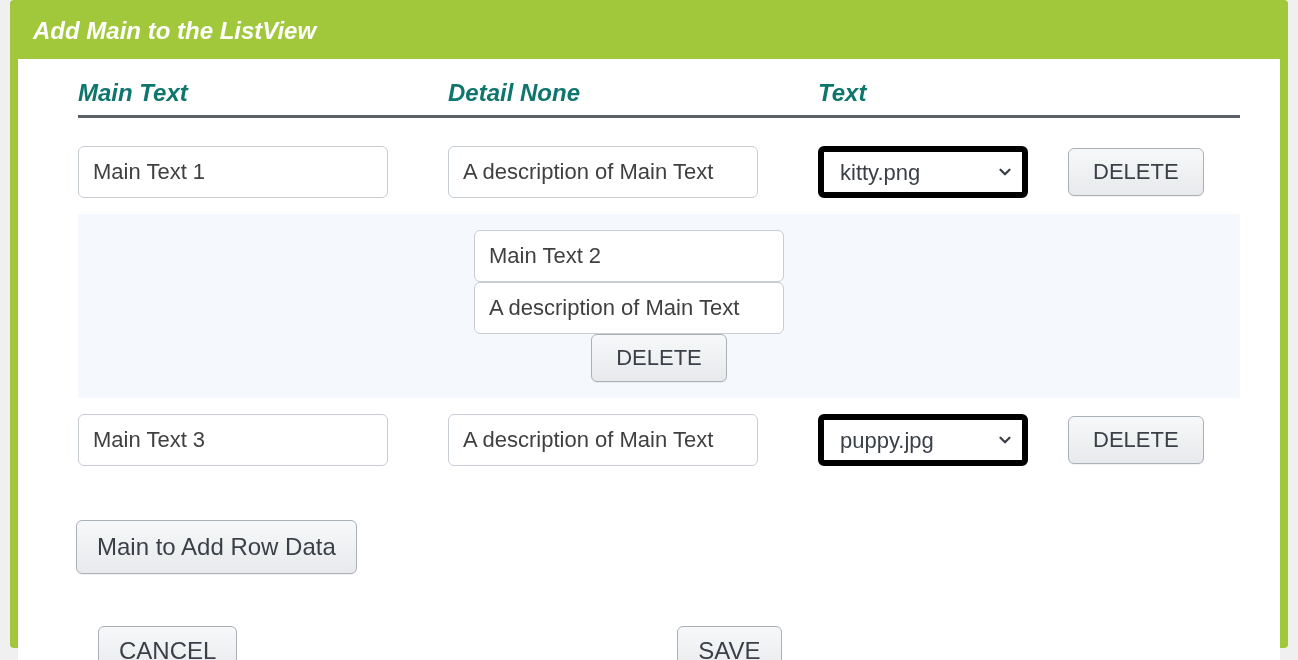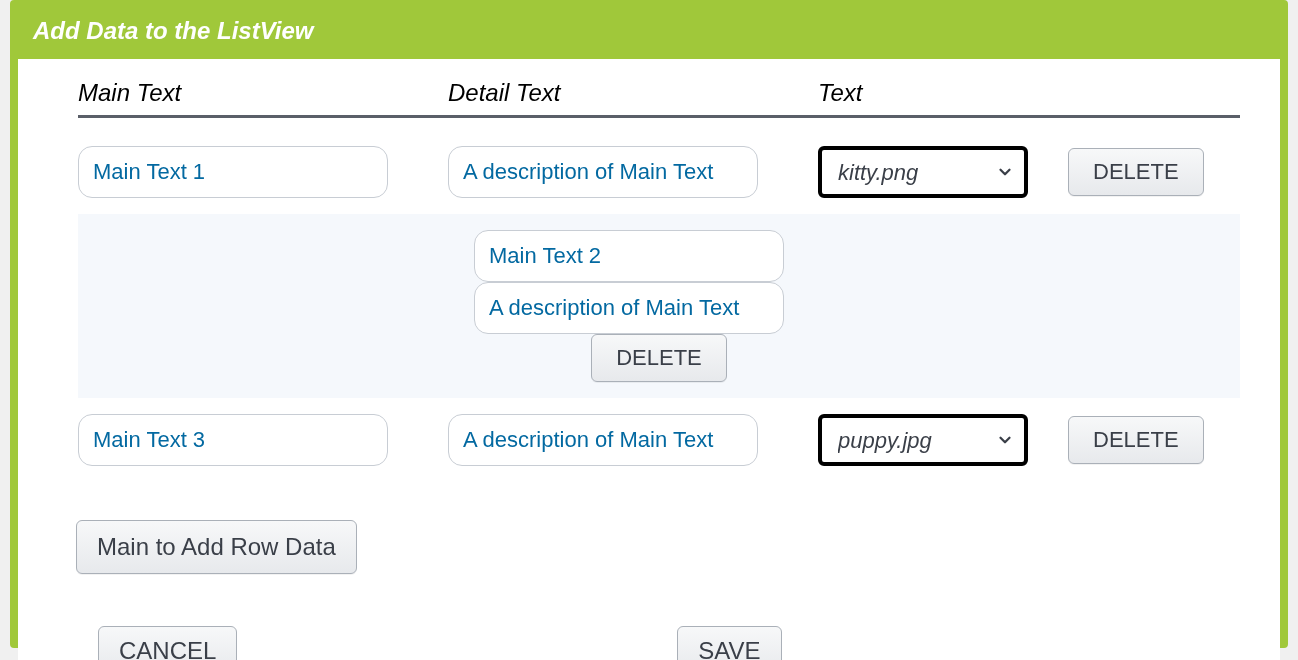--- a/index.html
+++ b/index.html
@@ -43,24 +43,24 @@
     .table {
       width: 100%;
     }
     .thead {
       display: flex;
       border-bottom: 3px solid #5a5f68;
       padding-bottom: 8px;
       margin-bottom: 12px;
     }
     .th {
-      font-weight: 400;
+      font-weight: 700;
       font-style: italic;
       font-size: 24px;
-      color: #000000;
+      color: #0f766e;
     }
     .col-main { width: 370px; }
     .col-detail { width: 370px; }
     .col-image { width: 250px; }
     .col-delete { flex: 1; }
     .row {
       display: flex;
       align-items: center;
       padding: 16px 0;
     }
@@ -72,43 +72,42 @@
     .row .col-detail {
       padding-right: 60px;
     }
     .row .col-image {
       padding-right: 40px;
     }
     .text-input {
       width: 100%;
       height: 52px;
       border: 1px solid #c8cdd4;
-      border-radius: 14px;
+      border-radius: 6px;
       padding: 0 14px;
       font-size: 22px;
-      color: #0369a1;
+      color: #404040;
       background: #fff;
     }
     .select-wrap {
       position: relative;
       width: 100%;
     }
     .select {
       width: 100%;
       height: 52px;
-      border: 4px solid #000000;
+      border: 6px solid #000000;
       border-radius: 6px;
       padding: 0 40px 0 16px;
       font-size: 22px;
       color: #3a3f48;
       background: #fff;
       appearance: none;
       -webkit-appearance: none;
       cursor: pointer;
-      font-style: italic;
     }
     .chevron {
       position: absolute;
       right: 14px;
       top: 50%;
       transform: translateY(-50%);
       pointer-events: none;
       width: 18px;
       height: 18px;
     }
@@ -149,28 +148,28 @@
     }
     .btn-save, .btn-cancel {
       font-size: 24px;
       padding: 10px 20px;
     }
   </style>
 </head>
 <body>
 
 <div class="dialog">
-  <div class="dialog-header">Add Data to the ListView</div>
+  <div class="dialog-header">Add Main to the ListView</div>
 
   <div class="dialog-body">
     <div class="table">
 
       <div class="thead">
         <div class="th col-main">Main Text</div>
-        <div class="th col-detail">Detail Text</div>
+        <div class="th col-detail">Detail None</div>
         <div class="th col-image">Text</div>
         <div class="th col-delete"></div>
       </div>
 
       <div class="row">
         <div class="col-main">
           <input type="text" class="text-input" value="Main Text 1" style="">
         </div>
         <div class="col-detail">
           <input type="text" class="text-input" value="A description of Main Text" style="">

